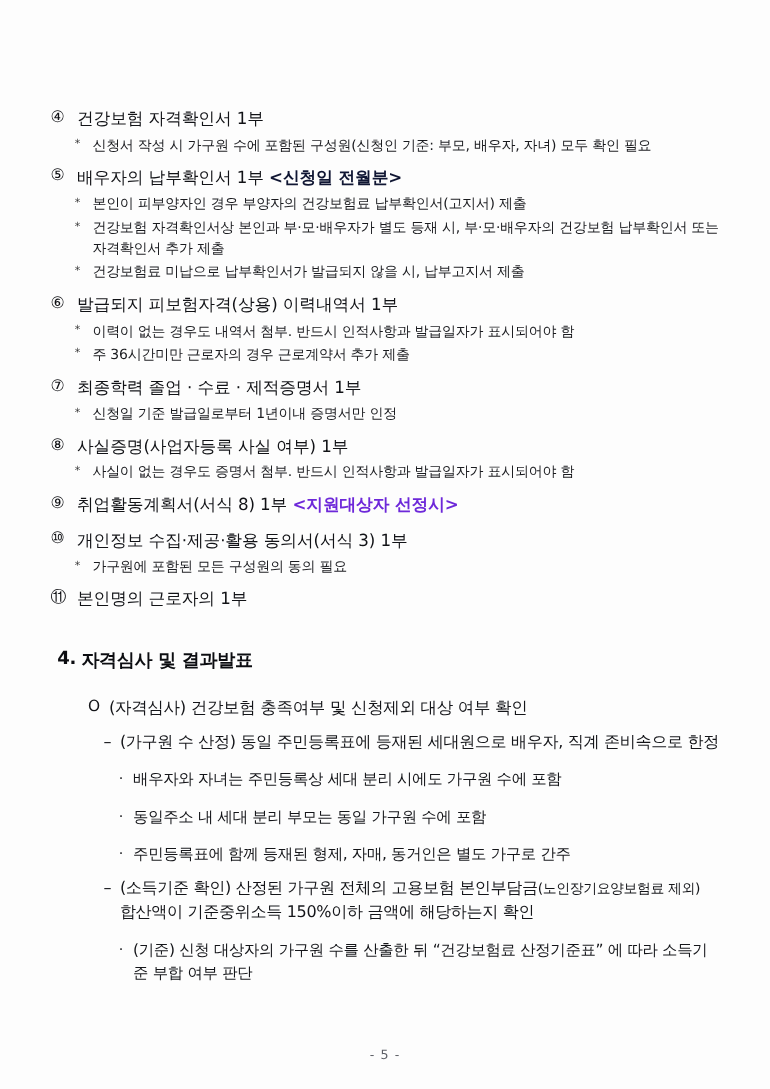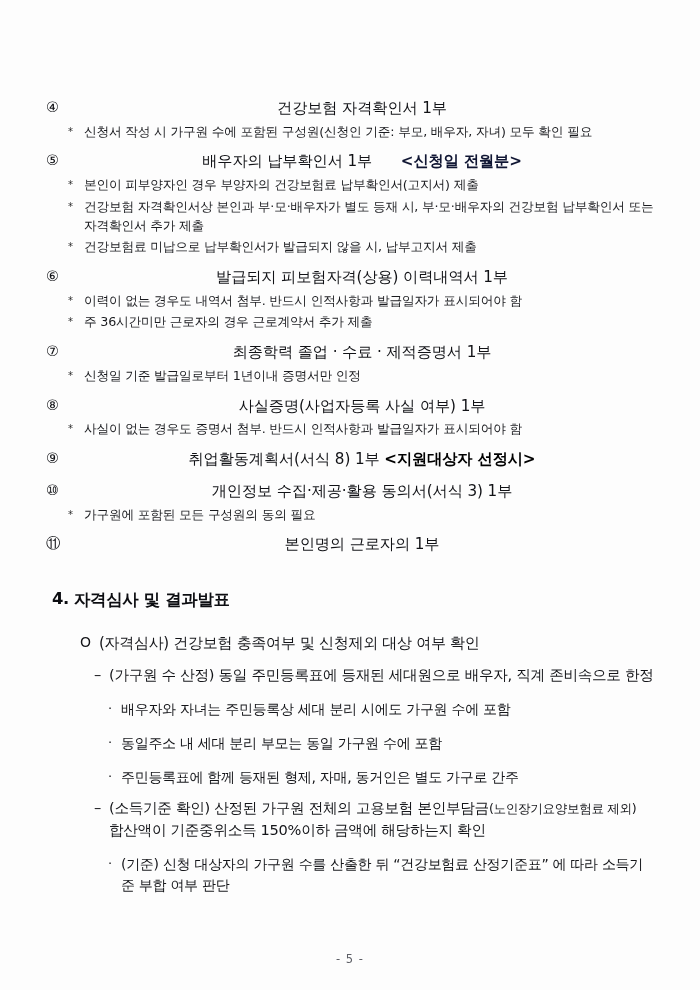--- a/index.html
+++ b/index.html
@@ -48,21 +48,21 @@
     font-size: 15.2px;
     line-height: 1.5;
     letter-spacing: -0.2px;
     margin-top: 9px;
     color: #111216;
   }
   .num-item .marker {
     width: 24px;
     font-size: 14.4px;
   }
-  .num-item .txt { letter-spacing: -0.1px; text-align: center; }
+  .num-item .txt { letter-spacing: -0.1px; }
 
   
   .star-item {
     font-size: 12.7px;
     line-height: 1.47;
     letter-spacing: -0.25px;
     margin-top: 3px;
     color: #1a1b1f;
   }
   .star-item .marker {
@@ -116,27 +116,26 @@
     margin-top: 17px;
     margin-left: 62px;
     color: #141519;
   }
   .mid-item .marker { width: 13px; font-size: 13px; }
 
   .tight { margin-top: 13px; }
   .small-kr { font-size: 12.6px; letter-spacing: -0.35px; }
 
   .blue {
-    color: #000000;
+    color: #6d28d9;
     font-weight: 700;
   }
   .navy-ang {
     color: #101633;
     font-weight: 700;
-    margin-left: 24px;
   }
 
   
   .page-footer {
     position: absolute;
     left: 0;
     right: 0;
     bottom: 24px;
     text-align: center;
     font-size: 11.5px;

